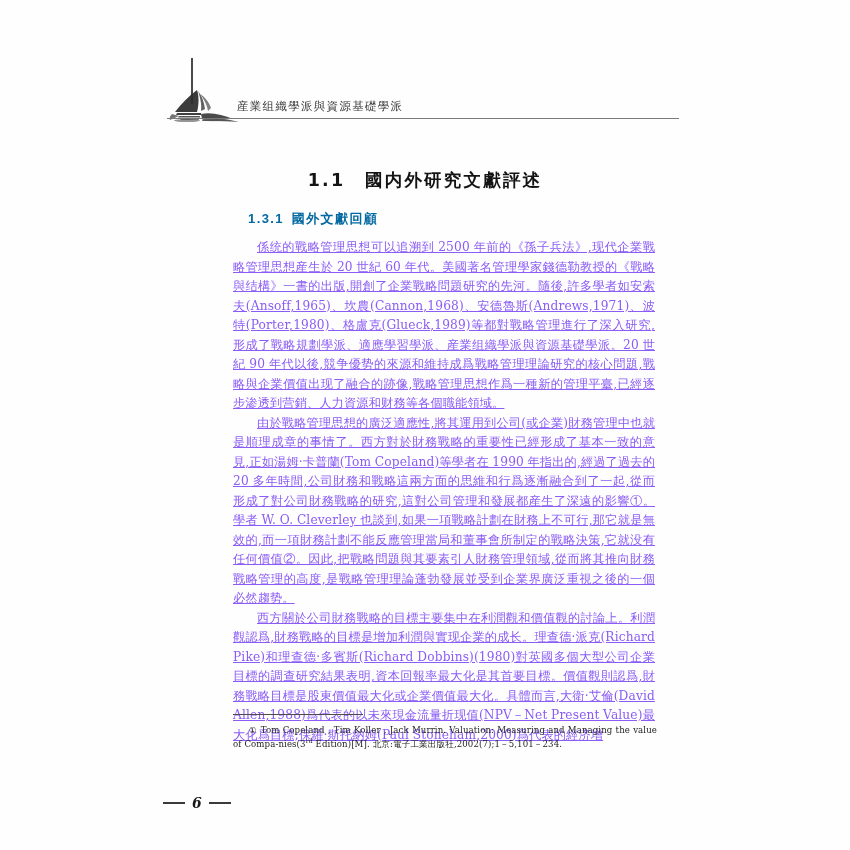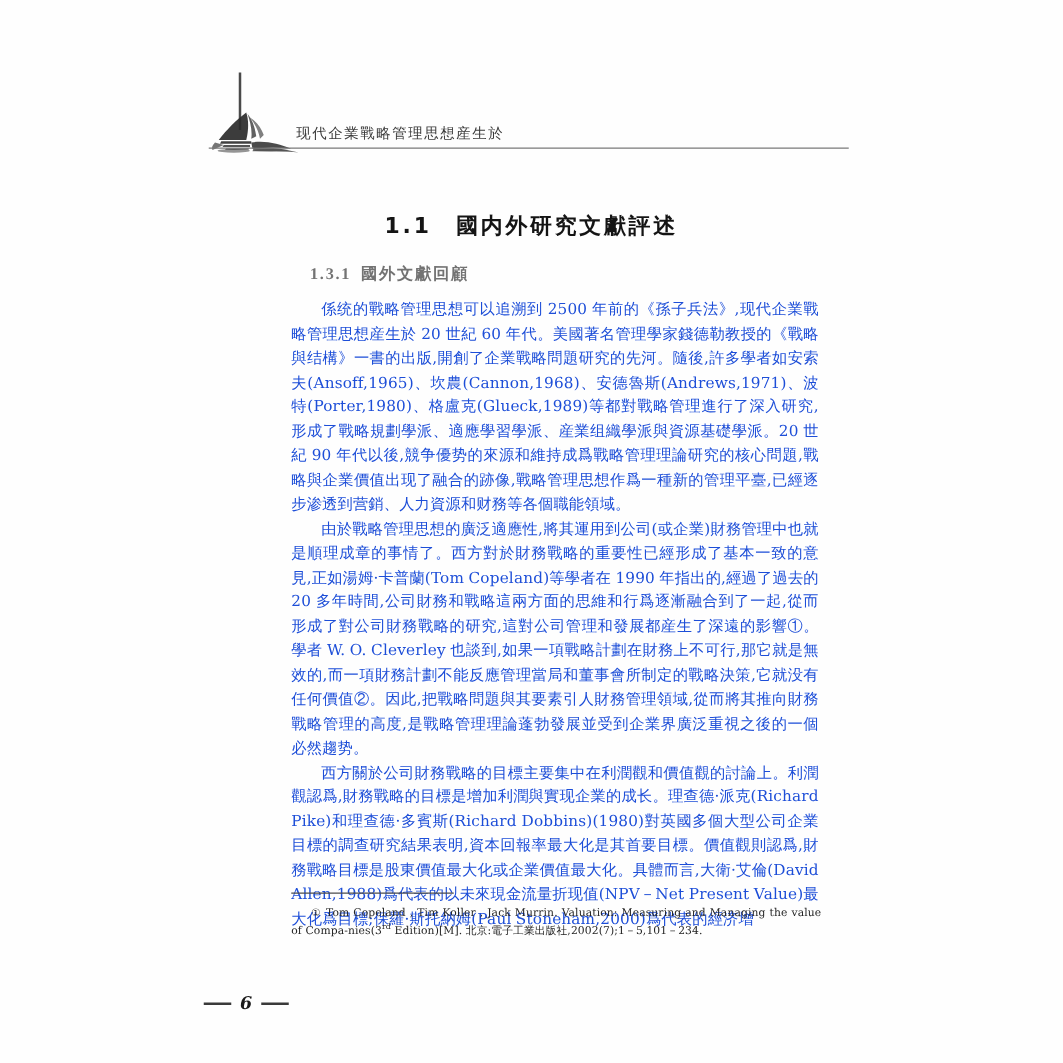--- a/index.html
+++ b/index.html
@@ -83,45 +83,46 @@
     font-family: "DejaVu Sans", "Liberation Sans", sans-serif;
     font-size: 17.5px;
     font-weight: bold;
     letter-spacing: 2.2px;
     color: #141414;
   }
   #subsection-heading {
     position: absolute;
     left: 248px;
     top: 210px;
-    font-family: Liberation Serif, serif;
+    font-family: Liberation Sans, sans-serif;
     font-size: 13px;
     font-weight: bold;
     letter-spacing: 1.4px;
-    color: #737373;
+    color: #0369a1;
   }
 
   
   #body-column {
     position: absolute;
     left: 233px;
     top: 238px;
     width: 422px;
   }
   .para {
     margin: 0 0 0 0;
     font-family: "DejaVu Serif", "Liberation Serif", serif;
     font-size: 12.2px;
     line-height: 19.5px;
-    color: #1d4ed8;
+    color: #8b5cf6;
     text-align: justify;
     text-justify: inter-character;
     text-indent: 24px;
     letter-spacing: 0.15px;
     word-spacing: -0.5px;
+    text-decoration: underline;
   }
   .para + .para { margin-top: 0px; }
 
   
   #footnote-block {
     position: absolute;
     left: 233px;
     top: 714px;
     width: 424px;
   }
@@ -193,21 +194,21 @@
         <path d="M33 6 C37 11, 40 17, 41 23 L44 20 C42 14, 38 9, 33 6 Z" opacity="0.6"></path>
         <path d="M34 26 C45 24, 56 27, 66 31 C56 30, 45 30, 35 31 Z" opacity="0.85"></path>
         <path d="M36 30 C48 29, 60 31, 72 34 C60 33, 46 33, 35 33 Z" opacity="0.7"></path>
         <path d="M5 26 C3 28, 2 30, 3 32 C6 31, 9 29, 12 28 Z" opacity="0.65"></path>
         <ellipse cx="20" cy="32.6" rx="13" ry="1.5" opacity="0.5"></ellipse>
         <ellipse cx="50" cy="32.2" rx="14" ry="1.1" opacity="0.35"></ellipse>
       </g>
     </svg>
 
     <div class="header-title-wrap">
-      <div class="header-title">现代企業戰略管理思想産生於</div>
+      <div class="header-title">産業组織學派與資源基礎學派</div>
     </div>
 
     <div class="header-hrule"></div>
   </div>
 
   <div id="section-heading">1.1 國内外研究文獻評述</div>
 
   <div id="subsection-heading">1.3.1 國外文獻回顧</div>
 
   <div id="body-column">

